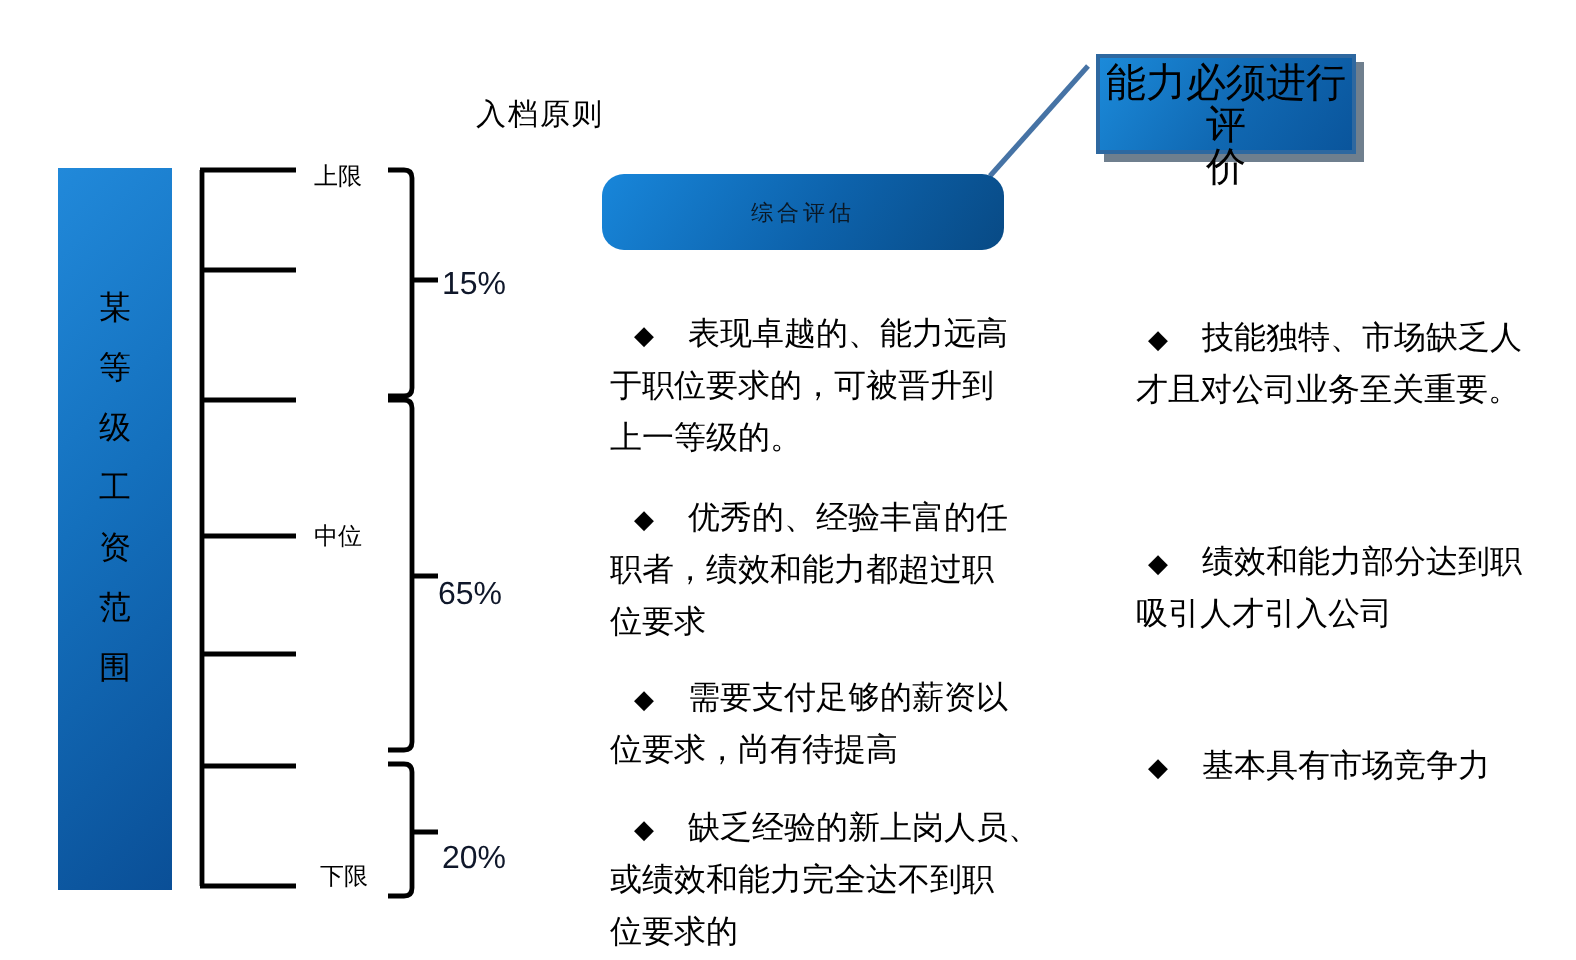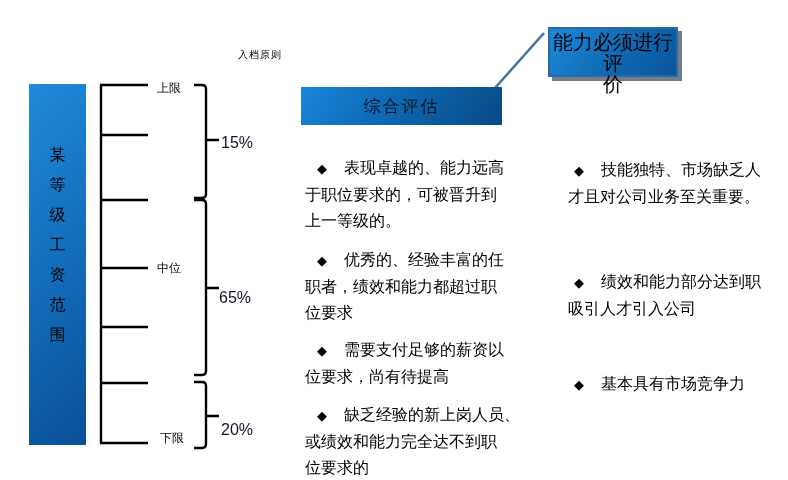--- a/index.html
+++ b/index.html
@@ -10,21 +10,21 @@
   }
   html,body{margin:0;padding:0;background:#fff;}
   .stage{
     position:relative;width:788px;height:480px;background:#ffffff;overflow:hidden;
     font-family:"Liberation Sans","DejaVu Sans",sans-serif;color:var(--text);
   }
   .overlay{position:absolute;left:0;top:0;width:788px;height:480px;pointer-events:none;}
   .overlay path{fill:none;stroke:var(--line);stroke-width:2.4;}
   .overlay path.connector{stroke:var(--connector);stroke-width:2.6;}
 
-  .page-title{position:absolute;left:238px;top:48px;font-size:10px;letter-spacing:1px;}
+  .page-title{position:absolute;left:238px;top:48px;font-size:15px;letter-spacing:1px;}
 
   .salary-bar{
     position:absolute;left:29px;top:84px;width:57px;height:361px;
     background:linear-gradient(135deg,var(--bar-light) 0%,#1470bd 45%,var(--bar-dark) 100%);
     display:flex;justify-content:center;box-sizing:border-box;padding-top:56px;
   }
   .bar-label{white-space:pre-line;font-size:16px;line-height:30px;text-align:center;color:#000;}
 
   .range-label{position:absolute;font-size:12px;color:#000;}
   .lbl-upper{left:157px;top:80px;}
@@ -32,21 +32,21 @@
   .lbl-lower{left:160px;top:430px;}
 
   .pct{position:absolute;font-size:16px;color:#0f172a;}
   .pct-upper{left:221px;top:134px;}
   .pct-middle{left:219px;top:289px;}
   .pct-lower{left:221px;top:421px;}
 
   .col-header{
     position:absolute;display:flex;align-items:center;justify-content:center;
     background:linear-gradient(125deg,var(--accent-light) 0%,#0d62ab 55%,var(--accent-dark) 100%);
-    color:var(--header-text);font-size:17px;letter-spacing:2px;
+    color:var(--header-text);font-size:11px;letter-spacing:2px;border-radius:11px;
   }
   .header-left{left:301px;top:87px;width:201px;height:38px;}
   .header-right{left:546px;top:86px;width:212px;height:44px;}
 
   .callout{
     position:absolute;left:548px;top:27px;width:130px;height:50px;box-sizing:border-box;
     border:2px solid var(--callout-border);
     background:linear-gradient(125deg,#1b8ada 0%,#1068b2 55%,#0a559c 100%);
     box-shadow:4px 4px 0 0 var(--shadow);
     font-size:20px;line-height:21px;text-align:center;color:#000;padding-top:3px;

